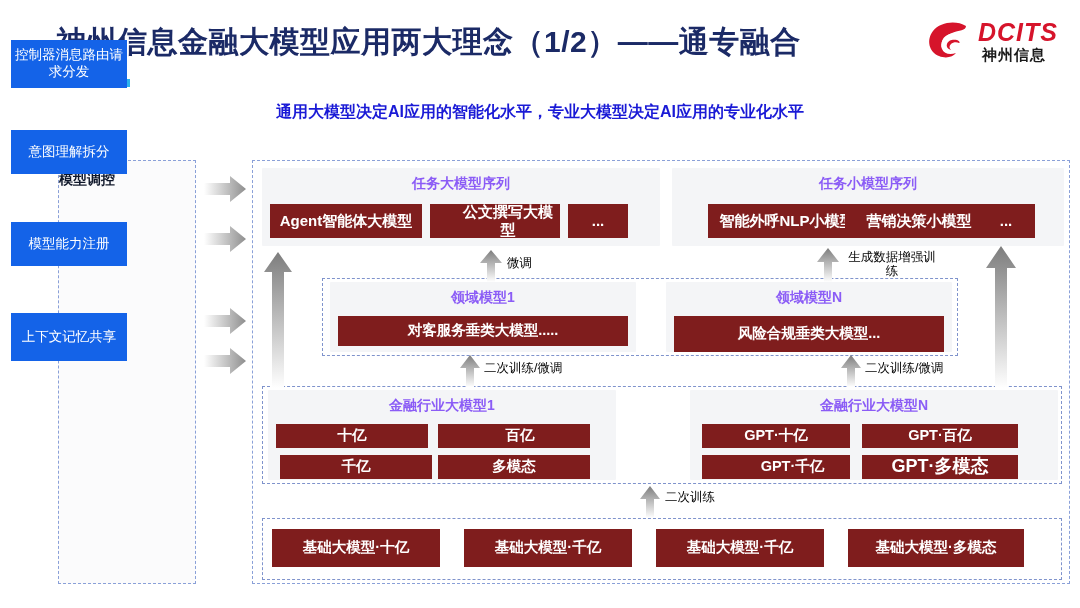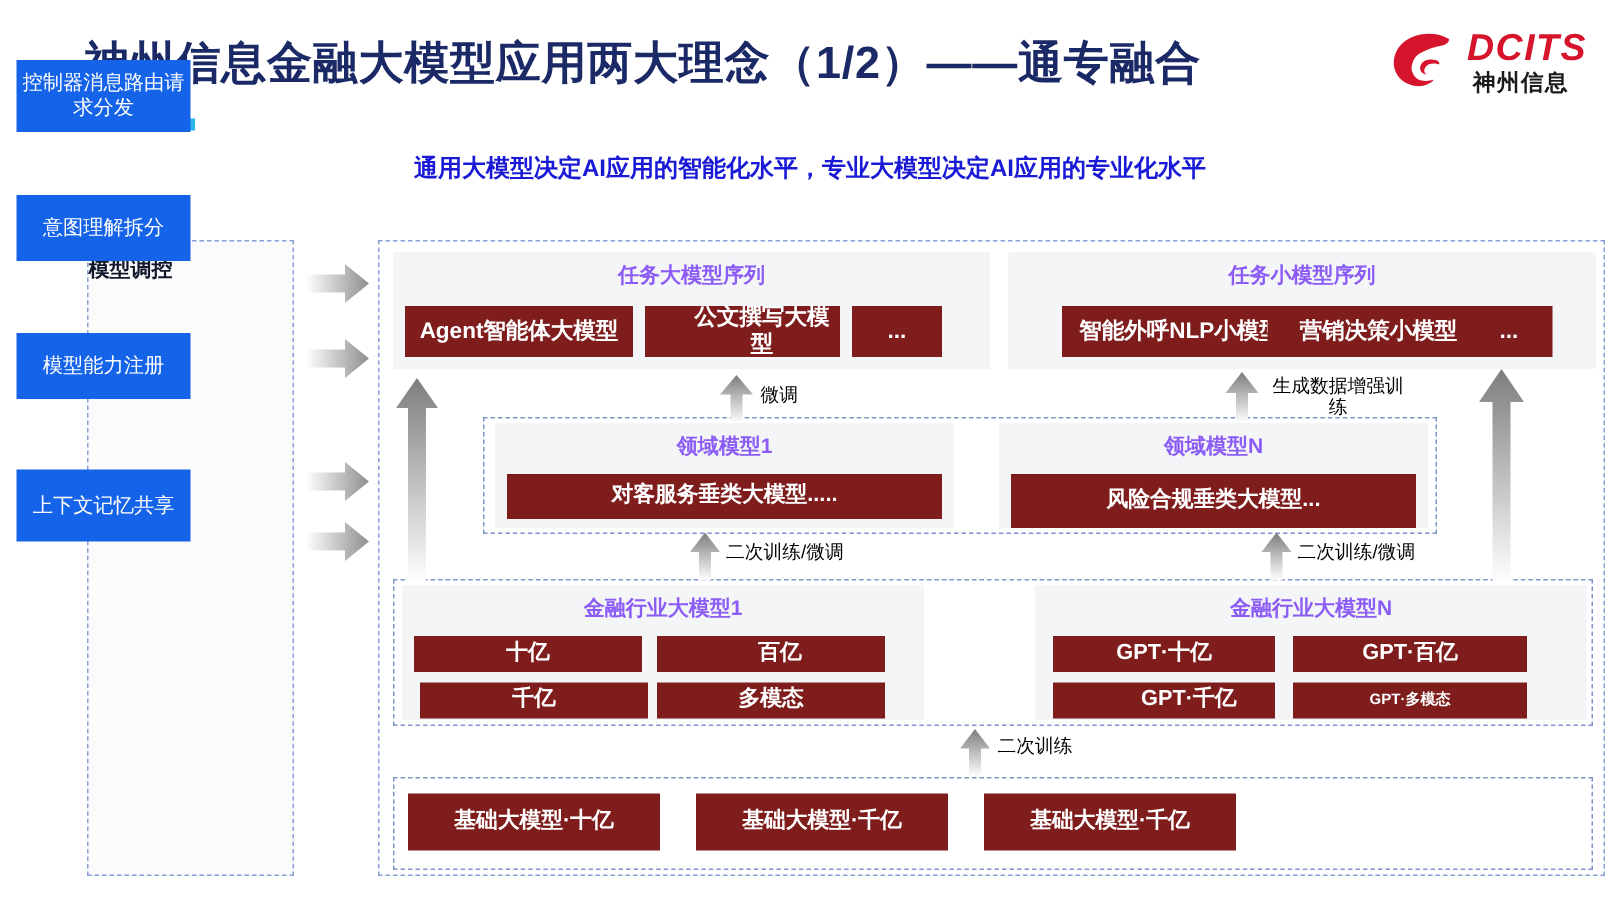--- a/index.html
+++ b/index.html
@@ -117,21 +117,21 @@
   }
   .p-ind-l { left:268px; top:390px; width:348px; height:90px; }
   .p-ind-r { left:690px; top:390px; width:368px; height:90px; }
   .g1 { left:276px; top:424px; width:152px; height:24px; font-size:14.5px; }
   .g2 { left:438px; top:424px; width:152px; height:24px; font-size:14.5px;padding-left:12px; }
   .g3 { left:280px; top:455px; width:152px; height:24px; font-size:14.5px; }
   .g4 { left:438px; top:455px; width:152px; height:24px; font-size:14.5px; }
   .g5 { left:702px; top:424px; width:148px; height:24px; font-size:14.5px; }
   .g6 { left:862px; top:424px; width:156px; height:24px; font-size:14.5px; }
   .g7 { left:702px; top:455px; width:148px; height:24px; font-size:14.5px;padding-left:33px; }
-  .g8 { left:862px; top:455px; width:156px; height:24px; font-size:10px; }
+  .g8 { left:862px; top:455px; width:156px; height:24px; font-size:18px; }
 
   
   .base-wrap {
     position:absolute; left:262px; top:518px; width:800px; height:62px;
     border:1.3px dashed #7f93cc; background:#fff;
   }
   .b1 { left:272px; top:529px; width:168px; height:38px; font-size:14.5px; }
   .b2 { left:464px; top:529px; width:168px; height:38px; font-size:14.5px; }
   .b3 { left:656px; top:529px; width:168px; height:38px; font-size:14.5px; }
   .b4 { left:848px; top:529px; width:176px; height:38px; font-size:14.5px; }
@@ -246,20 +246,21 @@
   <div class="bluebox g4">多模态</div>
   <div class="bluebox g5">GPT·十亿</div>
   <div class="bluebox g6">GPT·百亿</div>
   <div class="bluebox g7">GPT·千亿</div>
   <div class="bluebox g8">GPT·多模态</div>
 
   <div class="base-wrap"></div>
   <div class="bluebox b1">基础大模型·十亿</div>
   <div class="bluebox b2">基础大模型·千亿</div>
   <div class="bluebox b3">基础大模型·千亿</div>
+  <div class="bluebox b4">基础大模型·多模态</div>
 
   <svg class="varrow va-tall-l" viewBox="0 0 28 136" preserveAspectRatio="none">
     <defs>
         <linearGradient id="vg" x1="0" y1="1" x2="0" y2="0">
       <stop offset="0" stop-color="#ffffff"></stop>
           <stop offset="1" stop-color="#7d7d7d"></stop>
         </linearGradient>
       </defs>
     <path d="M14 0 L28 20 H20 V136 H8 V20 H0 Z" fill="url(#vg)"></path>
   </svg>

